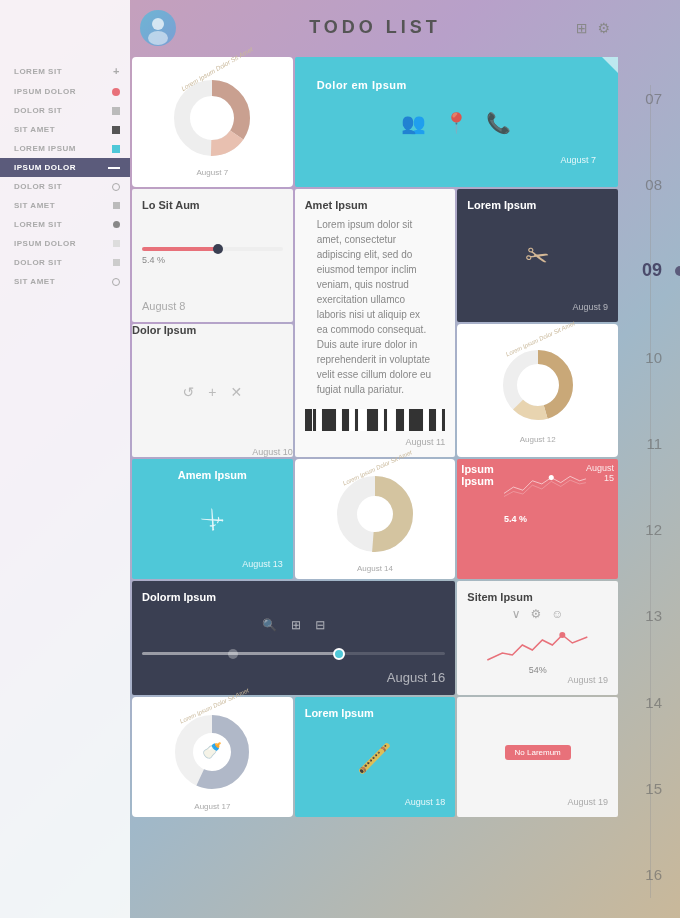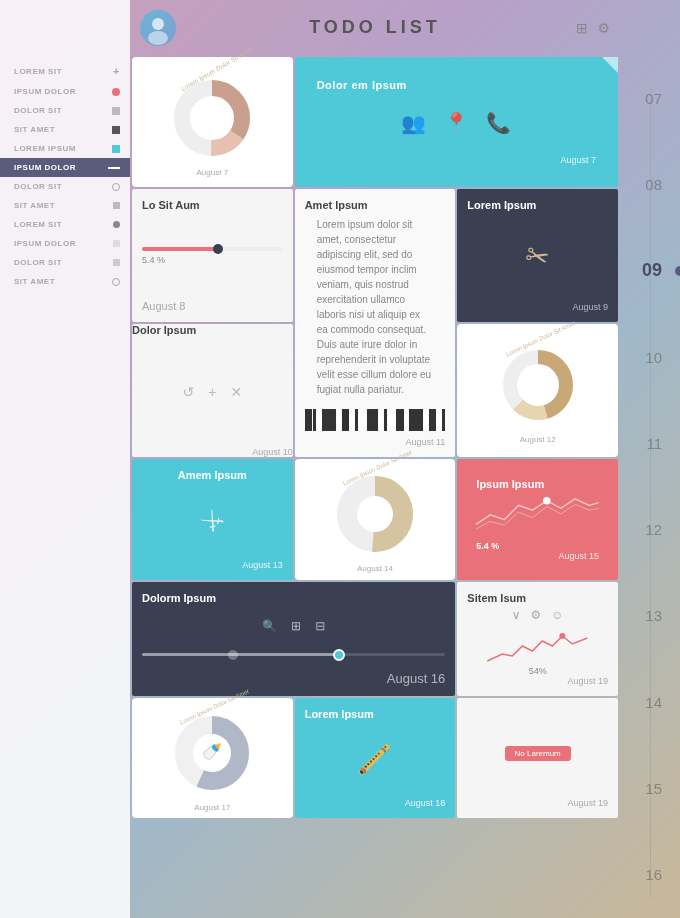--- a/index.html
+++ b/index.html
@@ -341,21 +341,21 @@
       <div style="position:relative;text-align:center;margin-bottom:4px;">
         <div style="font-size:6px;color:#c9b89a;text-align:center;position:absolute;top:0;left:50%;transform:translateX(-50%) rotate(-25deg);width:70px;white-space:nowrap;font-style:italic">Lorem Ipsum Dolor Sit Amet</div>
         <svg width="80" height="80" style="margin-top:8px;">
           <circle cx="40" cy="40" r="28" fill="none" stroke="#eee" stroke-width="20"></circle>
           <circle cx="40" cy="40" r="28" fill="none" stroke="#d4c4a0" stroke-width="20" stroke-dasharray="90 86" stroke-dashoffset="0" transform="rotate(-90 40 40)"></circle>
         </svg>
       </div>
       <div style="font-size:8px;color:#aaa;text-align:right;margin-top:2px;">August 14</div>
     </div>
 
-    <div style="background:#e8717a;border-radius:2px;padding:19px;min-height:120px;display:flex;flex-direction:column;justify-content:space-between;position:relative;">
+    <div style="background:#e8717a;border-radius:2px;padding:4px;min-height:120px;display:flex;flex-direction:row;justify-content:space-between;position:relative;">
       <div style="font-size:11px;font-weight:bold;color:white;">Ipsum Ipsum</div>
       <div style="position:relative;">
         <svg width="100%" height="45" viewBox="0 0 130 45">
           <polyline points="0,35 15,25 30,30 45,15 60,20 75,10 90,18 105,8 120,15 130,12" fill="none" stroke="rgba(255,255,255,0.6)" stroke-width="1.5"></polyline>
           <polyline points="0,40 15,32 30,36 45,22 60,28 75,16 90,24 105,14 120,20 130,18" fill="none" stroke="rgba(255,255,255,0.4)" stroke-width="1"></polyline>
           <circle cx="75" cy="10" r="4" fill="white"></circle>
         </svg>
         <div style="font-size:9px;color:white;font-weight:bold;margin-top:2px;">5.4 %</div>
       </div>
       <div style="font-size:9px;color:rgba(255,255,255,0.85);text-align:right;">August 15</div>
@@ -372,21 +372,21 @@
         <div style="background:rgba(255,255,255,0.15);height:3px;border-radius:2px;">
           <div style="width:65%;height:3px;background:rgba(255,255,255,0.4);border-radius:2px;"></div>
           <div style="width:10px;height:10px;background:rgba(255,255,255,0.3);border-radius:50%;position:absolute;top:-3px;left:30%;transform:translateX(-50%);"></div>
           <div style="width:12px;height:12px;background:#4fc8d8;border-radius:50%;position:absolute;top:-4px;left:65%;transform:translateX(-50%);border:2px solid white;"></div>
         </div>
       </div>
       <div style="font-size:13px;color:rgba(255,255,255,0.6);text-align:right;">August 16</div>
     </div>
 
     <div style="background:#f5f5f5;border-radius:2px;padding:10px;min-height:110px;display:flex;flex-direction:column;justify-content:space-between;position:relative;">
-      <div style="font-size:11px;font-weight:bold;color:#444;">Sitem Isum</div>
+      <div style="font-size:11px;font-weight:bold;color:#444;">Sitem Ipsum</div>
       <div style="display:flex;gap:10px;justify-content:center;margin:4px 0;">
         <span style="font-size:12px;color:#aaa;cursor:pointer">∨</span>
         <span style="font-size:12px;color:#aaa;cursor:pointer">⚙</span>
         <span style="font-size:12px;color:#aaa;cursor:pointer">☺</span>
       </div>
       <svg width="100%" height="40" viewBox="0 0 100 40">
         <polyline points="0,35 15,28 25,30 35,20 45,25 55,15 65,20 75,10 85,18 100,12" fill="none" stroke="#e8717a" stroke-width="1.5"></polyline>
         <circle cx="75" cy="10" r="3" fill="#e8717a"></circle>
       </svg>
       <div style="font-size:9px;color:#888;text-align:center;">54%</div>

